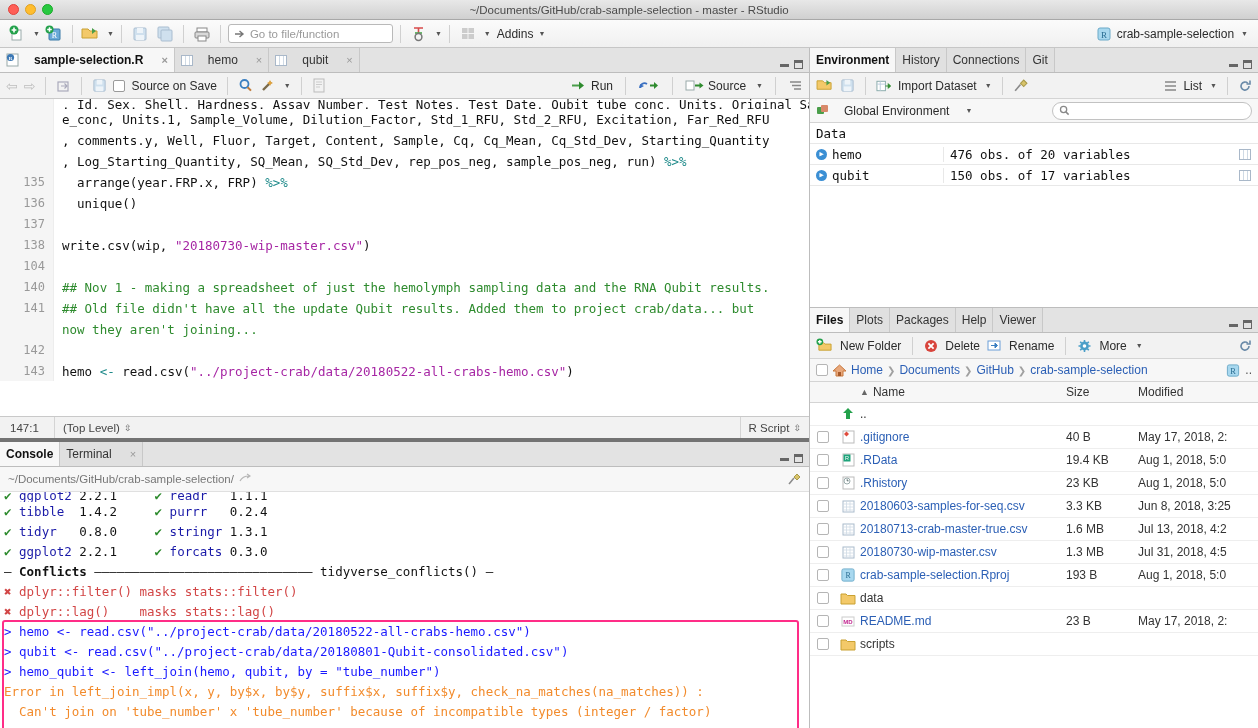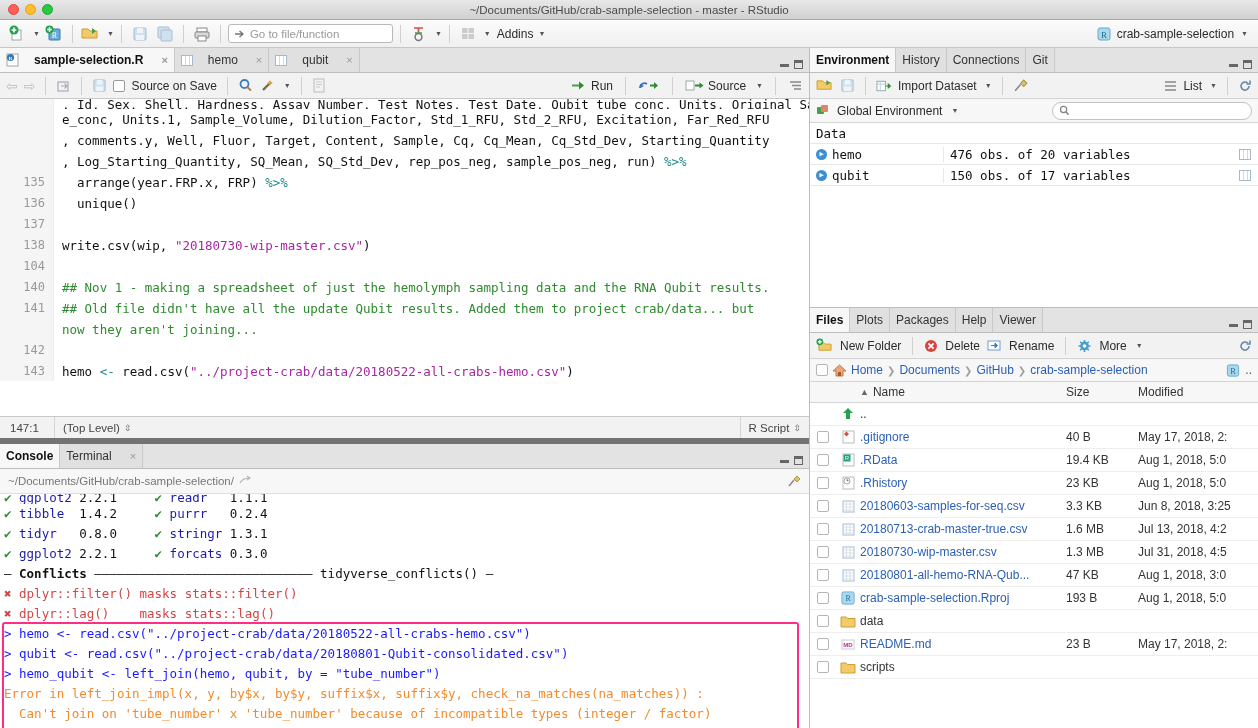--- a/index.html
+++ b/index.html
@@ -103,21 +103,21 @@
   
   .editor-status {
     height: 22px; background: #f2f2f2; border-top: 1px solid #c9c9c9;
     display: flex; align-items: center; font-size: 11.5px; color: #444; margin-top: 35px;
   }
   .es-cell { padding: 0 8px; height: 22px; display: flex; align-items: center; }
   .es-sep { width: 1px; height: 22px; background: #d4d4d4; }
   .stepper { font-size: 9px; color: #666; margin-left: 4px; }
 
   
-  .console-wrap { height: 290px; display: flex; flex-direction: column; border-top: 6px solid #737373; }
+  .console-wrap { height: 290px; display: flex; flex-direction: column; border-top: 4px solid #737373; }
   .console-path {
     height: 20px; background: #f7f7f7; border-bottom: 1px solid #e0e0e0;
     display: flex; align-items: center; padding: 12px 8px; font-size: 11.5px; color: #777;
   }
   .console-body {
     flex: 1; background: #fff; overflow: hidden; position: relative;
     font-family: "DejaVu Sans Mono", monospace; font-size: 12.5px; padding: 0 4px;
   }
   .cline { height: 20px; line-height: 20px; white-space: pre; }
   .c-ok  { color: #2e8b2e; }
@@ -135,21 +135,21 @@
   
   .env-pane  { height: 260px; display: flex; flex-direction: column; border-bottom: 1px solid #bdbdbd; }
   .file-pane { flex: 1; display: flex; flex-direction: column; }
   .envtb {
     height: 26px; background: #f2f2f2; border-bottom: 1px solid #d4d4d4;
     display: flex; align-items: center; padding: 0 6px; gap: 6px; font-size: 12px; color: #2b2b2b;
   }
   .envtb-right { margin-left: auto; display: flex; align-items: center; gap: 6px; }
   .envsel {
     height: 24px; background: #f7f7f7; border-bottom: 1px solid #d4d4d4;
-    display: flex; align-items: center; padding: 0 6px; gap: 7px; font-size: 12px; color: #2b2b2b;
+    display: flex; align-items: center; padding: 0 6px; gap: 14px; font-size: 12px; color: #2b2b2b;
   }
   .searchbox {
     margin-left: auto; width: 200px; height: 18px; background: #fff;
     border: 1px solid #c2c2c2; border-radius: 9px; display: flex; align-items: center; padding: 0 6px;
   }
   .env-section {
     height: 21px; line-height: 21px; padding-left: 6px; font-size: 12.5px;
     color: #111; background: #fff; border-bottom: 1px solid #e8e8e8;
     font-family: "DejaVu Sans Mono", monospace;
   }
@@ -749,34 +749,20 @@
               </div>
               <div class="fname">20180730-wip-master.csv</div>
               <div class="fsize">1.3 MB</div>
               <div class="fmod">Jul 31, 2018, 4:5</div>
             </div>
             <div class="file-row">
               <div class="fcb">
                 <div class="cb"></div>
               </div>
               <div class="ficon">
-                <svg width="13" height="13" viewBox="0 0 13 13">
-                  <rect x="1" y="1" width="11" height="11" fill="#fff" stroke="#aabbcc"></rect>
-                  <path d="M1 4h11M1 7h11M1 10h11M4.5 1v11M8 1v11" stroke="#cfdae5" stroke-width="0.8"></path>
-                </svg>
-              </div>
-              <div class="fname">20180801-all-hemo-RNA-Qub...</div>
-              <div class="fsize">47 KB</div>
-              <div class="fmod">Aug 1, 2018, 3:0</div>
-            </div>
-            <div class="file-row">
-              <div class="fcb">
-                <div class="cb"></div>
-              </div>
-              <div class="ficon">
                 <svg width="14" height="14" viewBox="0 0 16 16">
                   <rect x="1" y="1" width="14" height="14" rx="2" fill="#a8d8ef" stroke="#6aa9c8"></rect>
                   <text x="8" y="11.5" font-size="9" fill="#2b6e93" text-anchor="middle" font-family="serif">R</text>
                 </svg>
               </div>
               <div class="fname">crab-sample-selection.Rproj</div>
               <div class="fsize">193 B</div>
               <div class="fmod">Aug 1, 2018, 5:0</div>
             </div>
             <div class="file-row">

